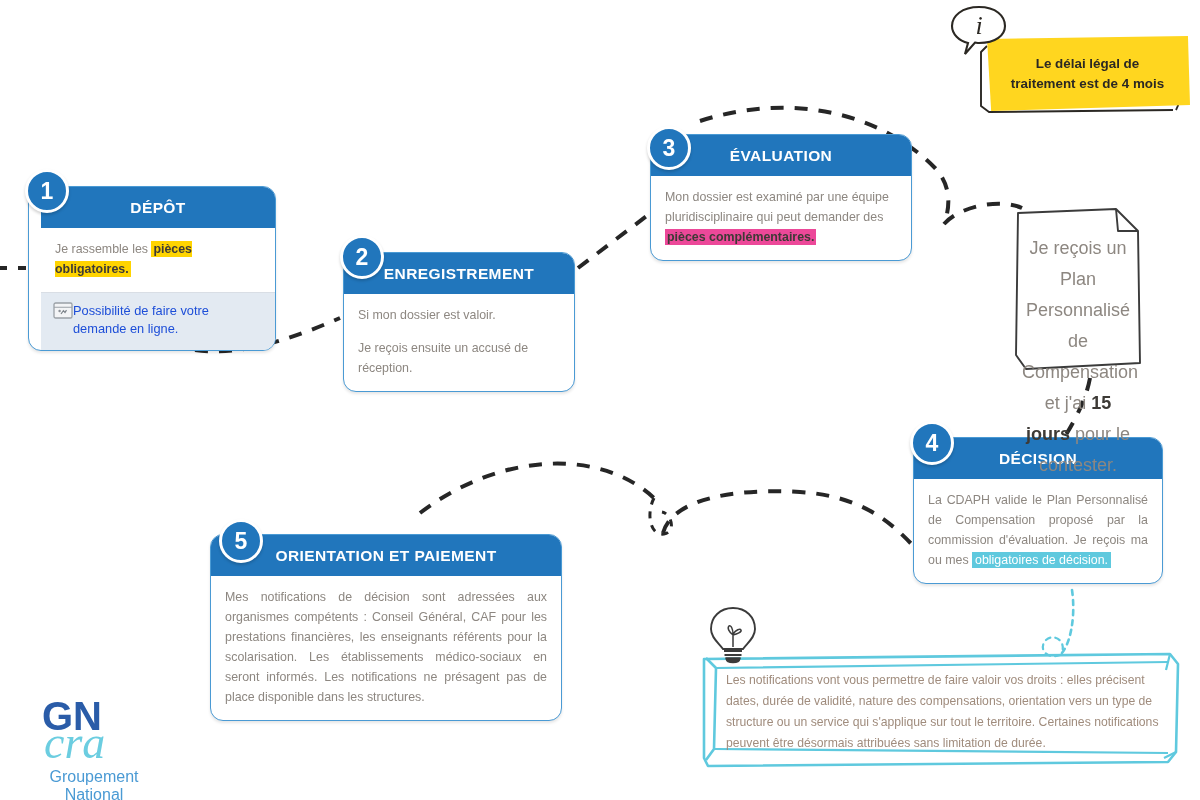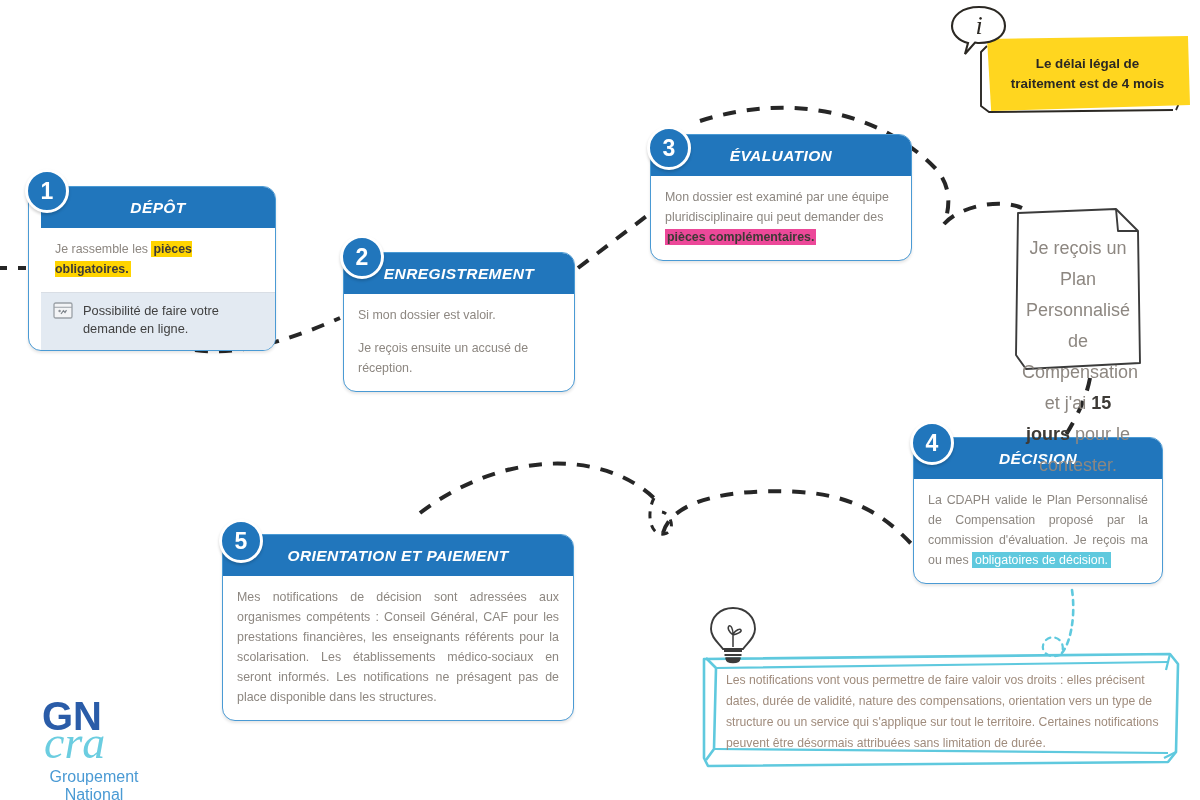--- a/index.html
+++ b/index.html
@@ -26,36 +26,34 @@
   }
   .card-head {
     background: #2176bc;
     color: #ffffff;
     font-weight: bold;
     letter-spacing: .4px;
     text-align: center;
     font-size: 15.5px;
     line-height: 1;
     padding: 13px 10px 12px 10px;
-    font-style: italic;
   }
   .card-body {
     padding: 11px 14px 13px 14px;
     color: #8d8781;
     font-size: 12.4px;
     line-height: 1.62;
   }
   .card-body.justify { text-align: justify; }
   .card-sub {
     background: #e3eaf2;
     padding: 9px 12px 11px 12px;
     display: flex;
-    gap: 10px;
     align-items: flex-start;
-    color: #404040;
+    color: #1d4ed8;
     font-size: 12.8px;
     line-height: 1.45;
   }
   .divider-line { height:1px; background:#d9dee5; }
 
   
   .badge {
     position: absolute;
     z-index: 5;
     width: 44px; height: 44px;
@@ -73,21 +71,21 @@
   .hl-yellow { background:#ffd400; color:#3d3a36; font-weight:bold; padding:1px 2px; }
   .hl-cream  { background:#ec4899; color:#3d3a36; font-weight:bold; padding:1px 2px; }
   .hl-cyan   { background:#5fc9de; color:#ffffff; font-weight:normal; padding:1px 3px; }
   .b-dark    { color:#3d3a36; font-weight:bold; }
 
   
   #card1 { left:28px;  top:186px; width:248px;padding-left:12px; }
   #card2 { left:343px; top:252px; width:232px; }
   #card3 { left:650px; top:134px; width:262px; }
   #card4 { left:913px; top:437px; width:250px; }
-  #card5 { left:222px; top:534px; width:352px; }
+  #card5 { left:210px; top:534px; width:352px; }
 
   #badge1 { left:25px;  top:169px; }
   #badge2 { left:340px; top:235px; }
   #badge3 { left:647px; top:126px; }
   #badge4 { left:910px; top:421px; }
   #badge5 { left:219px; top:519px; }
 
   
   #infoCallout { position:absolute; left:985px; top:36px; width:205px; height:75px; z-index:3; }
   #infoCallout .yellowShape {

